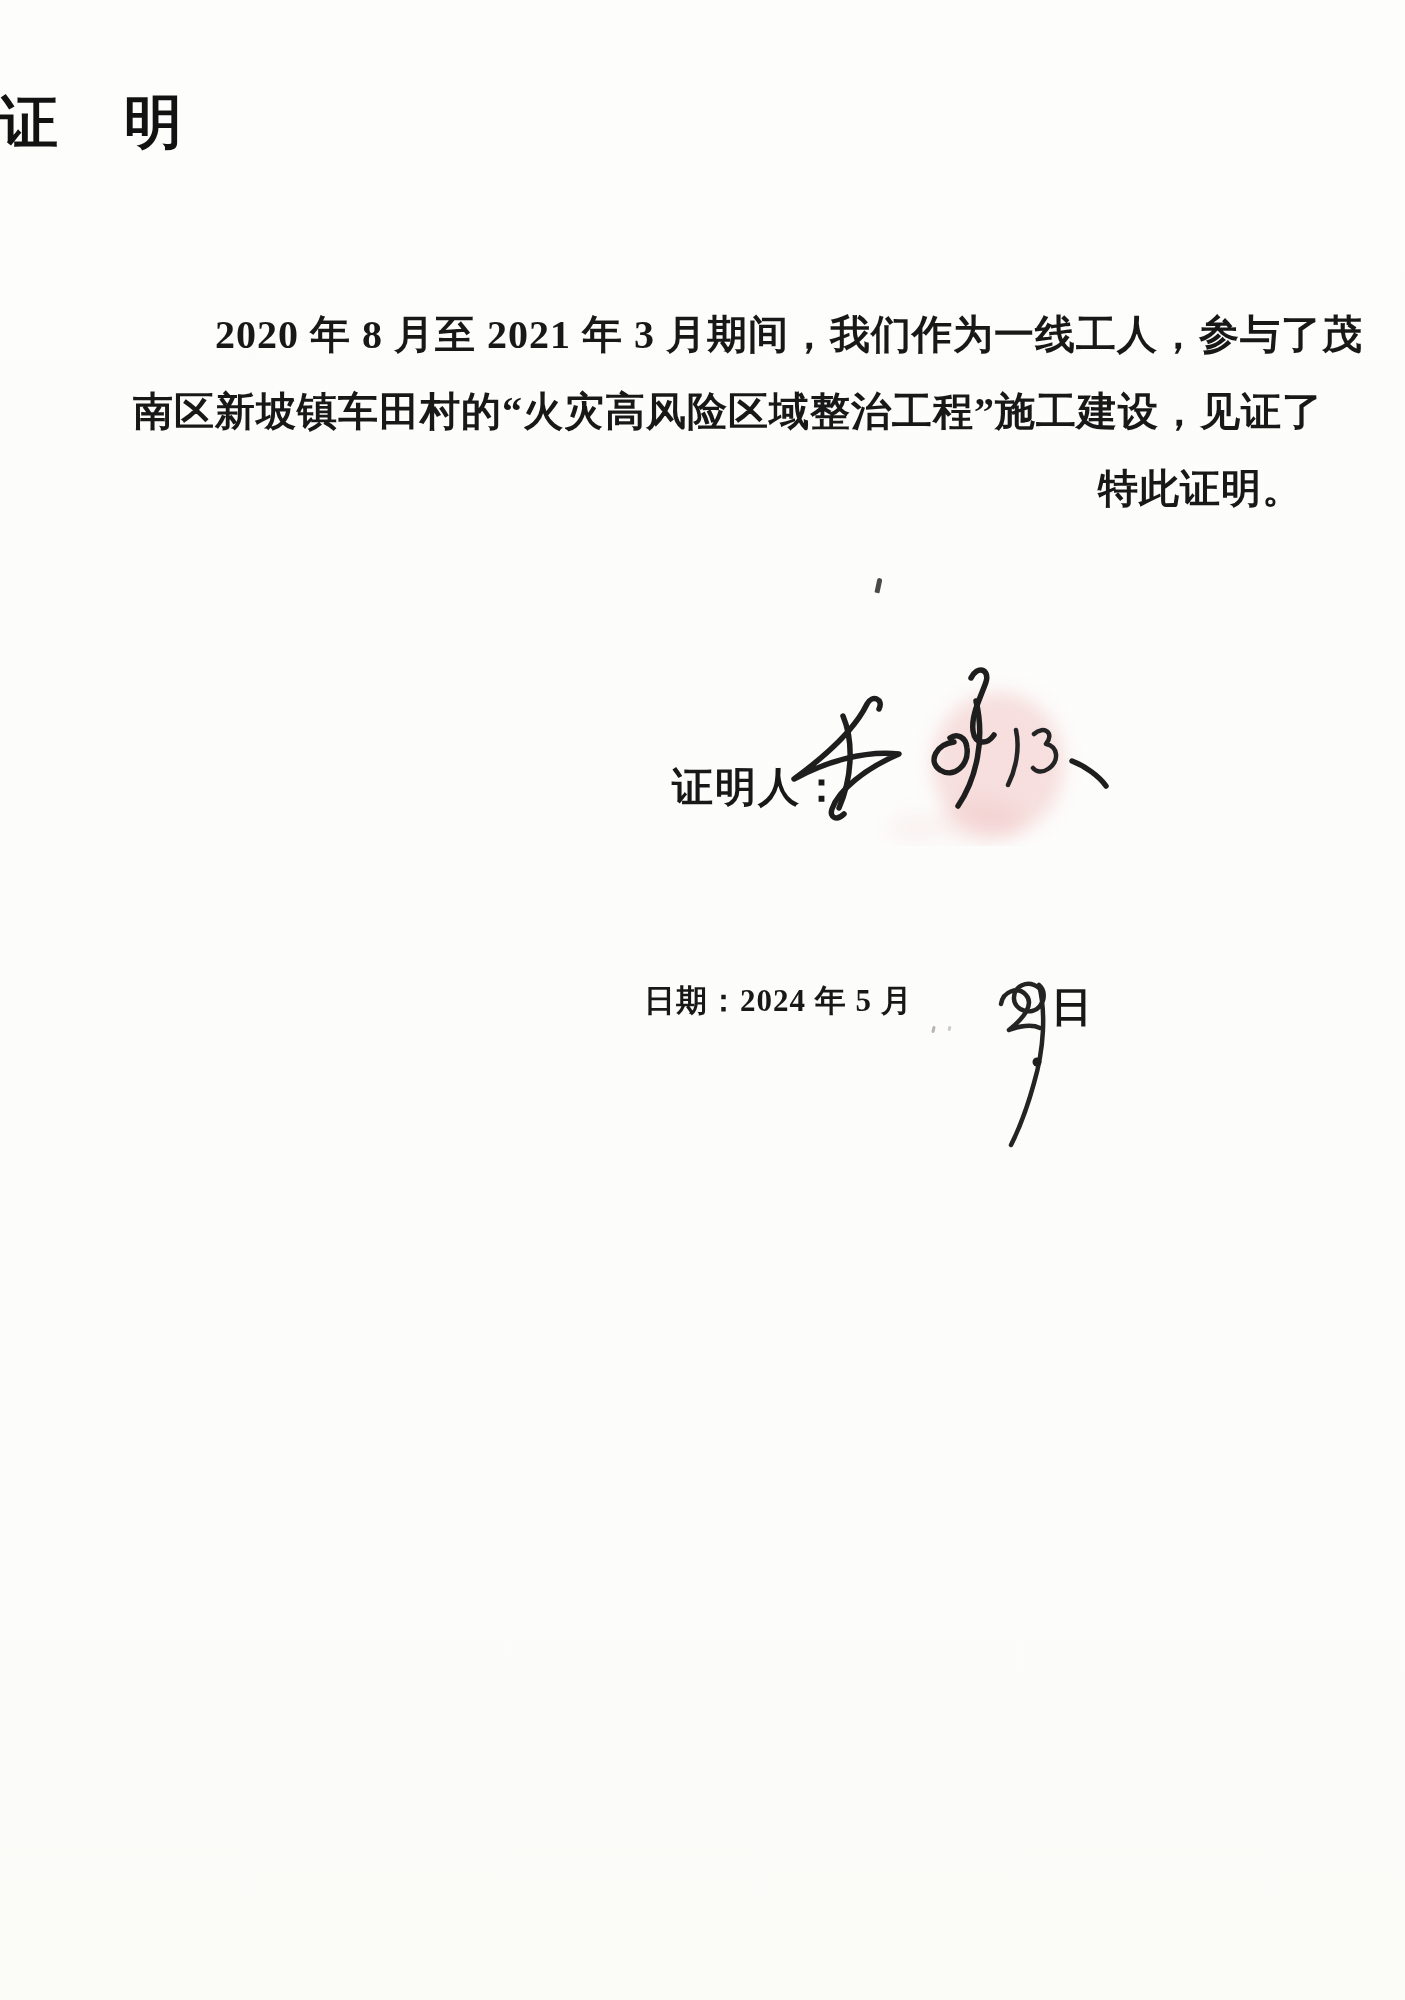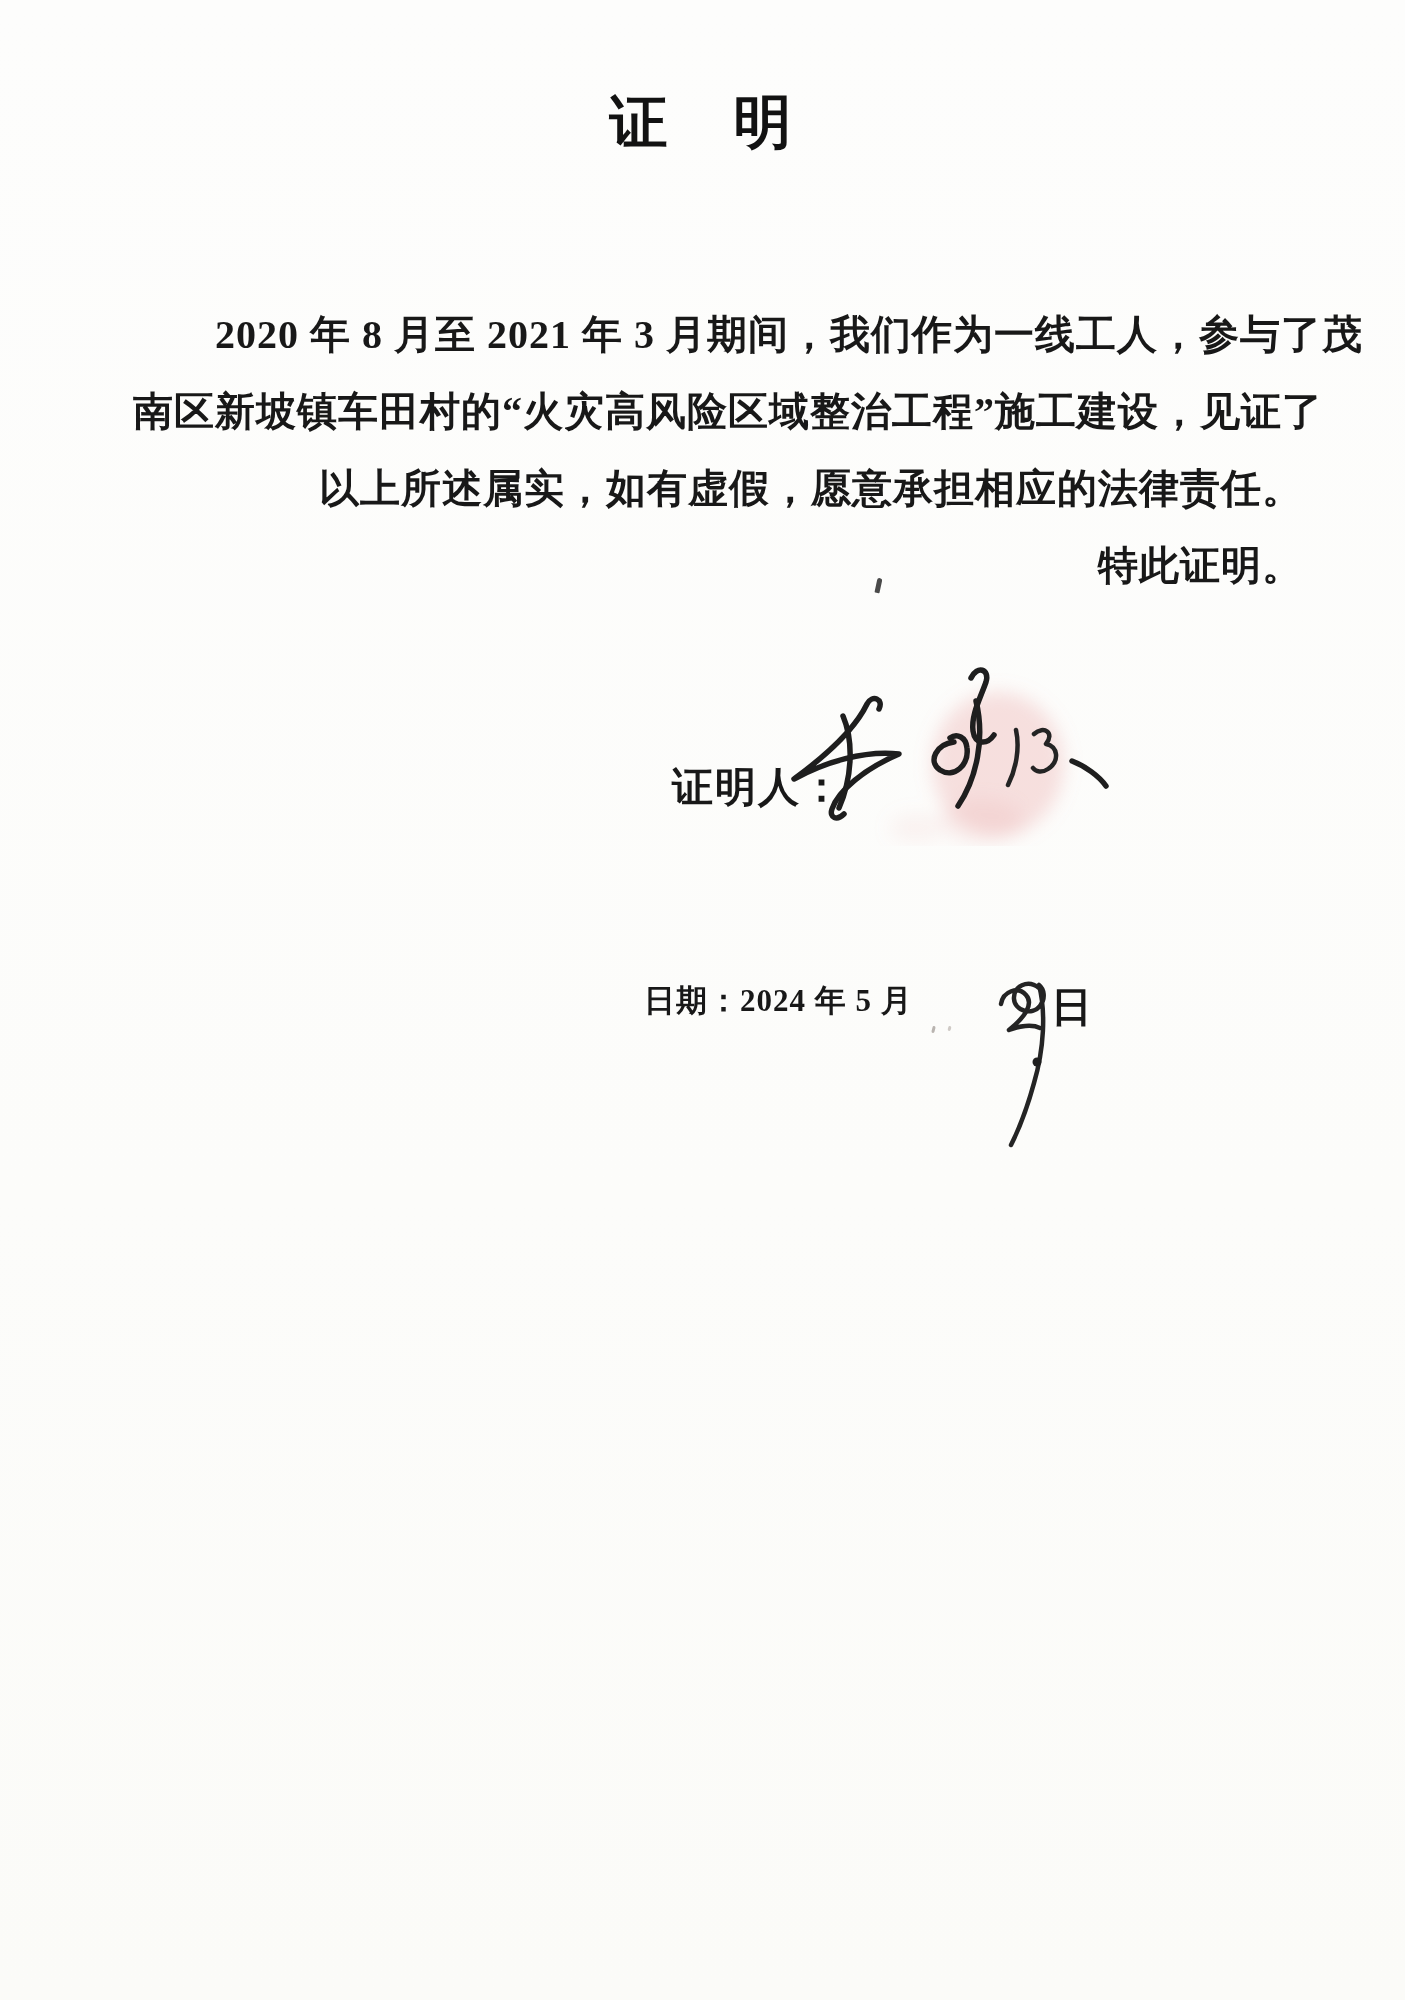--- a/index.html
+++ b/index.html
@@ -11,21 +11,21 @@
   .page {
     position: relative;
     width: 1405px; height: 2000px;
     background: linear-gradient(180deg, #fdfdfc 0%, #fcfcfa 60%, #fbfbf8 100%);
     overflow: hidden;
     color: #1b1b1b;
   }
   .doc-title {
     position: absolute;
     top: 84px; left: 0; width: 1405px;
-    text-align: center;
+    text-align: left;
     font-size: 58px;
     font-weight: 900;
     letter-spacing: 4px;
     color: #121212;
     white-space: pre;
   }
   .body-block {
     position: absolute;
     top: 296px; left: 133px; width: 1170px;
   }
@@ -104,21 +104,20 @@
 </head>
 <body>
 
 <div class="page">
 
   <div class="doc-title">证　明</div>
 
   <div class="body-block">
     <div class="body-line indent">2020 年 8 月至 2021 年 3 月期间，我们作为一线工人，参与了茂</div>
     <div class="body-line">南区新坡镇车田村的“火灾高风险区域整治工程”施工建设，见证了</div>
-    <div class="body-line indent">以上所述属实，如有虚假，愿意承担相应的法律责任。</div>
     <div class="body-line indent">特此证明。</div>
   </div>
 
   <div class="artifact-tick"></div>
 
   <div class="sign-row-label">证明人：</div>
 
   <svg class="signature-svg" viewBox="0 0 350 200" role="img" aria-label="手写签名（潦草难辨）">
     <defs>
       <filter id="smudgeBlur" x="-50%" y="-50%" width="200%" height="200%">

